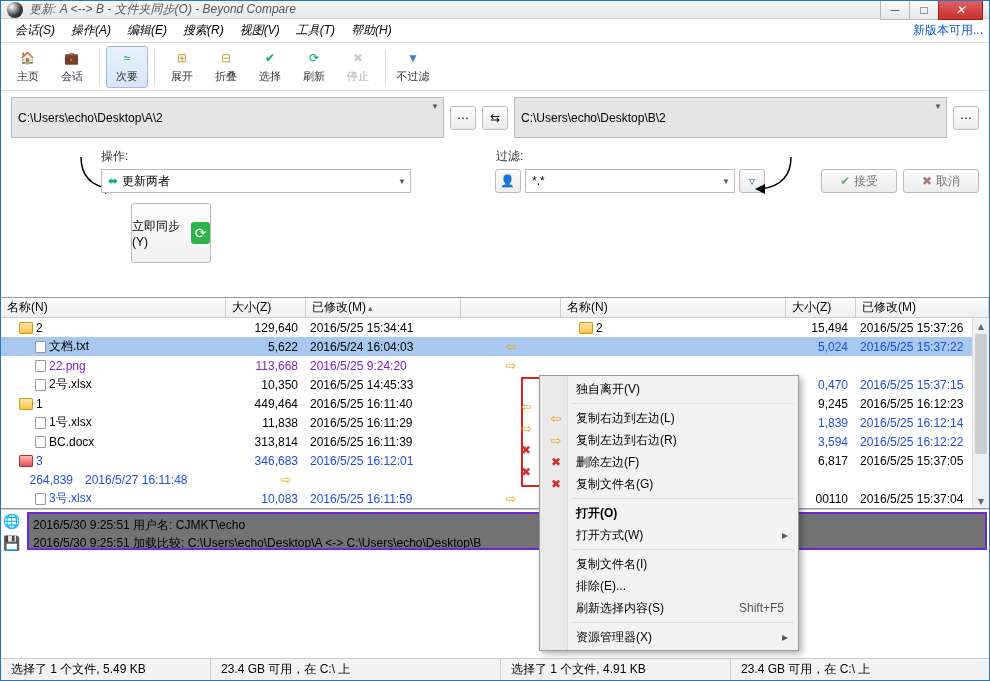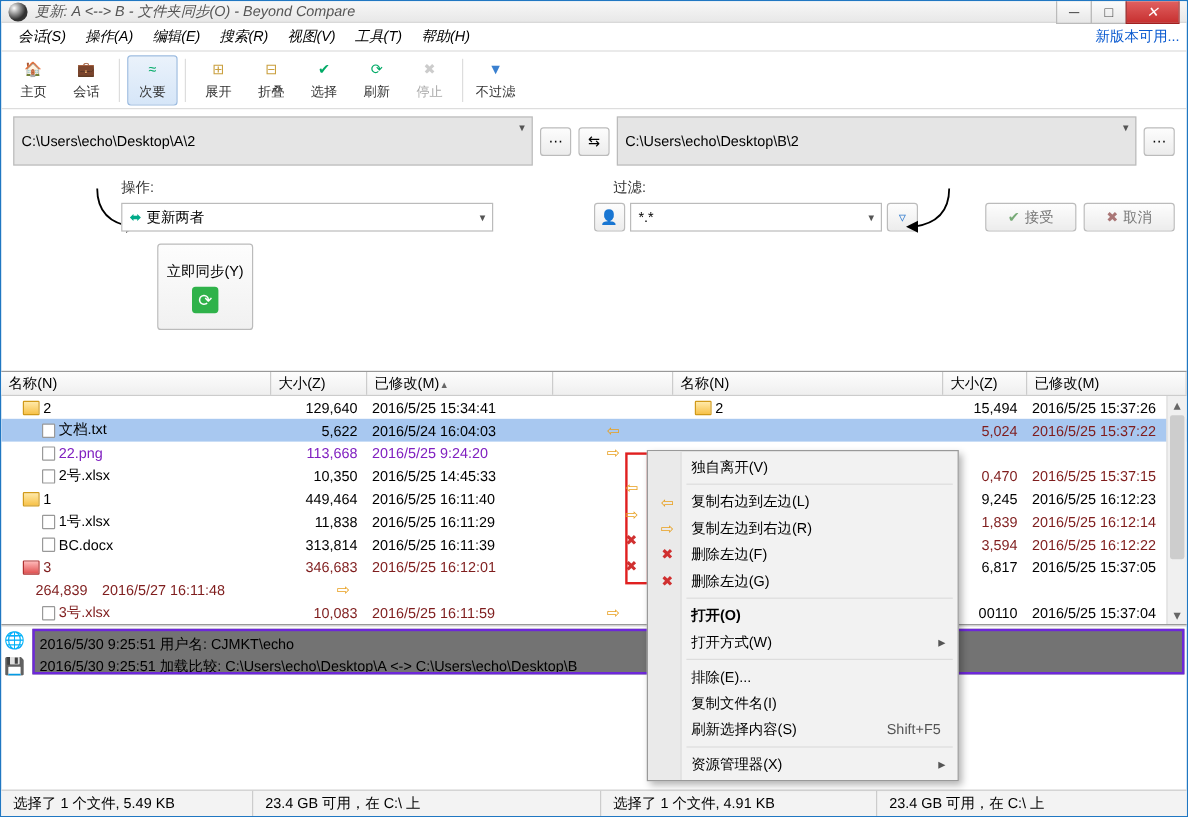--- a/index.html
+++ b/index.html
@@ -39,21 +39,21 @@
 .opcol { flex: 1; }
 .opcol .lbl { margin-bottom: 4px; color: #333; margin-left: 20px; }
 .combo { height: 24px; border: 1px solid #bbb; display: flex; align-items: center; padding: 0 6px; background: #fff; position: relative; }
 .combo .dd { position: absolute; right: 4px; }
 .filterrow { display: flex; align-items: flex-end; gap: 6px; }
 .btn { height: 24px; padding: 0 18px; border: 1px solid #bbb; background: linear-gradient(#fdfdfd,#ececec); border-radius: 3px; display: flex; align-items: center; gap: 4px; color: #777; }
 
 
 .summary { padding: 6px 10px 6px 130px; display: flex; }
 .summary .txt { flex: 1; line-height: 1.7; }
-.syncbtn { width: 80px; height: 72px; border: 1px solid #bbb; border-radius: 3px; background: linear-gradient(#fdfdfd,#f1f1f1); display: flex; flex-direction: column; align-items: center; justify-content: center; gap: 4px; }
+.syncbtn { width: 80px; height: 60px; border: 1px solid #bbb; border-radius: 3px; background: linear-gradient(#fdfdfd,#f1f1f1); display: flex; flex-direction: row; align-items: center; justify-content: center; gap: 4px; }
 .syncbtn .sic { width: 22px; height: 22px; background: #2fb24a; border-radius: 3px; display: flex; align-items: center; justify-content: center; color: #fff; font-size: 14px; }
 
 
 .gap { height: 28px; }
 
 
 .grid-wrap { border-top: 1px solid #999; border-bottom: 1px solid #999; }
 .grid-head { display: flex; height: 20px; background: linear-gradient(#fdfdfd,#efefef); border-bottom: 1px solid #ccc; }
 .gh { border-right: 1px solid #ccc; padding: 2px 6px; display: flex; align-items: center; overflow: hidden; }
 .gh.sort::after { content: "▴"; margin-left: 2px; color: #666; font-size: 9px; }
@@ -65,21 +65,21 @@
 .row { display: flex; height: 19px; align-items: center; }
 .row.sel { background: #a8c8f0; }
 .cell { padding: 0 4px; display: flex; align-items: center; overflow: hidden; white-space: nowrap; }
 .c-name-l { width: 225px; } .c-size-l { width: 80px; justify-content: flex-end; padding-right: 8px; } .c-mod-l { width: 155px; }
 .c-mid { width: 100px; display: flex; align-items: center; justify-content: center; gap: 2px; }
 .c-name-r { width: 225px; } .c-size-r { width: 70px; justify-content: flex-end; padding-right: 8px; } .c-mod-r { flex: 1; }
 .fico { width: 14px; height: 12px; margin-right: 3px; display: inline-block; flex-shrink: 0; }
 .fico.folder { background: linear-gradient(#ffe9a8,#f7c24a); border: 1px solid #d19a1a; border-radius: 1px; }
 .fico.folder-red { background: linear-gradient(#ffb8b8,#e05050); border: 1px solid #b03030; border-radius: 1px; }
 .fico.file { background: #fff; border: 1px solid #999; border-radius: 1px; width: 11px; }
-.txt-red { color: #7f1d1d; }
+.txt-red { color: #1d4ed8; }
 .txt-purple { color: #8020c0; }
 .txt-black { color: #000; }
 .indent1 { padding-left: 18px; }
 .indent2 { padding-left: 34px; }
 .arrow-r { color: #e8a020; font-size: 13px; }
 .arrow-l { color: #e8a020; font-size: 13px; }
 
 
 .scrollbar-v { position: absolute; right: 0; top: 0; bottom: 0; width: 17px; background: #f0f0f0; border-left: 1px solid #ddd; }
 .scrollbar-v .thumb { position: absolute; left: 2px; right: 2px; top: 16px; height: 120px; background: #cdcdcd; border-radius: 2px; }
@@ -205,21 +205,21 @@
   <div class="opcol" style="flex:0.9">
     <div class="lbl">操作:</div>
     <div class="combo" style="width:310px; margin-left:20px;">
       <span style="color:#0a8; margin-right:4px;">⬌</span>
       <span>更新两者</span>
       <span class="dd dd-tri">▼</span>
     </div>
   </div>
   <div class="opcol filterrow" style="flex:1.1">
     <div style="display:flex; flex-direction:column;">
-      <div class="lbl" style="margin-left:16px;">过滤:</div>
+      <div class="lbl" style="margin-left:1px;">过滤:</div>
       <div style="display:flex; gap:4px; align-items:center;">
         <div class="sqbtn">👤</div>
         <div class="combo" style="width:210px;">
           <span>*.*</span>
           <span class="dd dd-tri">▼</span>
         </div>
         <div class="sqbtn" style="color:#3a80d0;">▿</div>
       </div>
     </div>
     <div style="flex:1"></div>
@@ -384,36 +384,36 @@
   <div class="cmi">
       <span class="ic arrow-r">⇨</span>
       <span>复制左边到右边(R)</span>
     </div>
   <div class="cmi">
       <span class="ic" style="color:#d03030;">✖</span>
       <span>删除左边(F)</span>
     </div>
   <div class="cmi">
       <span class="ic" style="color:#d03030;">✖</span>
-      <span>删除左边(G)</span>
+      <span>复制文件名(G)</span>
     </div>
   <div class="cmsep"></div>
   <div class="cmi" style="font-weight:bold;">
       <span>打开(O)</span>
     </div>
   <div class="cmi">
       <span>打开方式(W)</span>
       <span class="sub">▸</span>
     </div>
   <div class="cmsep"></div>
   <div class="cmi">
+      <span>复制文件名(I)</span>
+    </div>
+  <div class="cmi">
       <span>排除(E)...</span>
-    </div>
-  <div class="cmi">
-      <span>复制文件名(I)</span>
     </div>
   <div class="cmi">
       <span>刷新选择内容(S)</span>
       <span class="short">Shift+F5</span>
     </div>
   <div class="cmsep"></div>
   <div class="cmi">
       <span>资源管理器(X)</span>
       <span class="sub">▸</span>
     </div>

